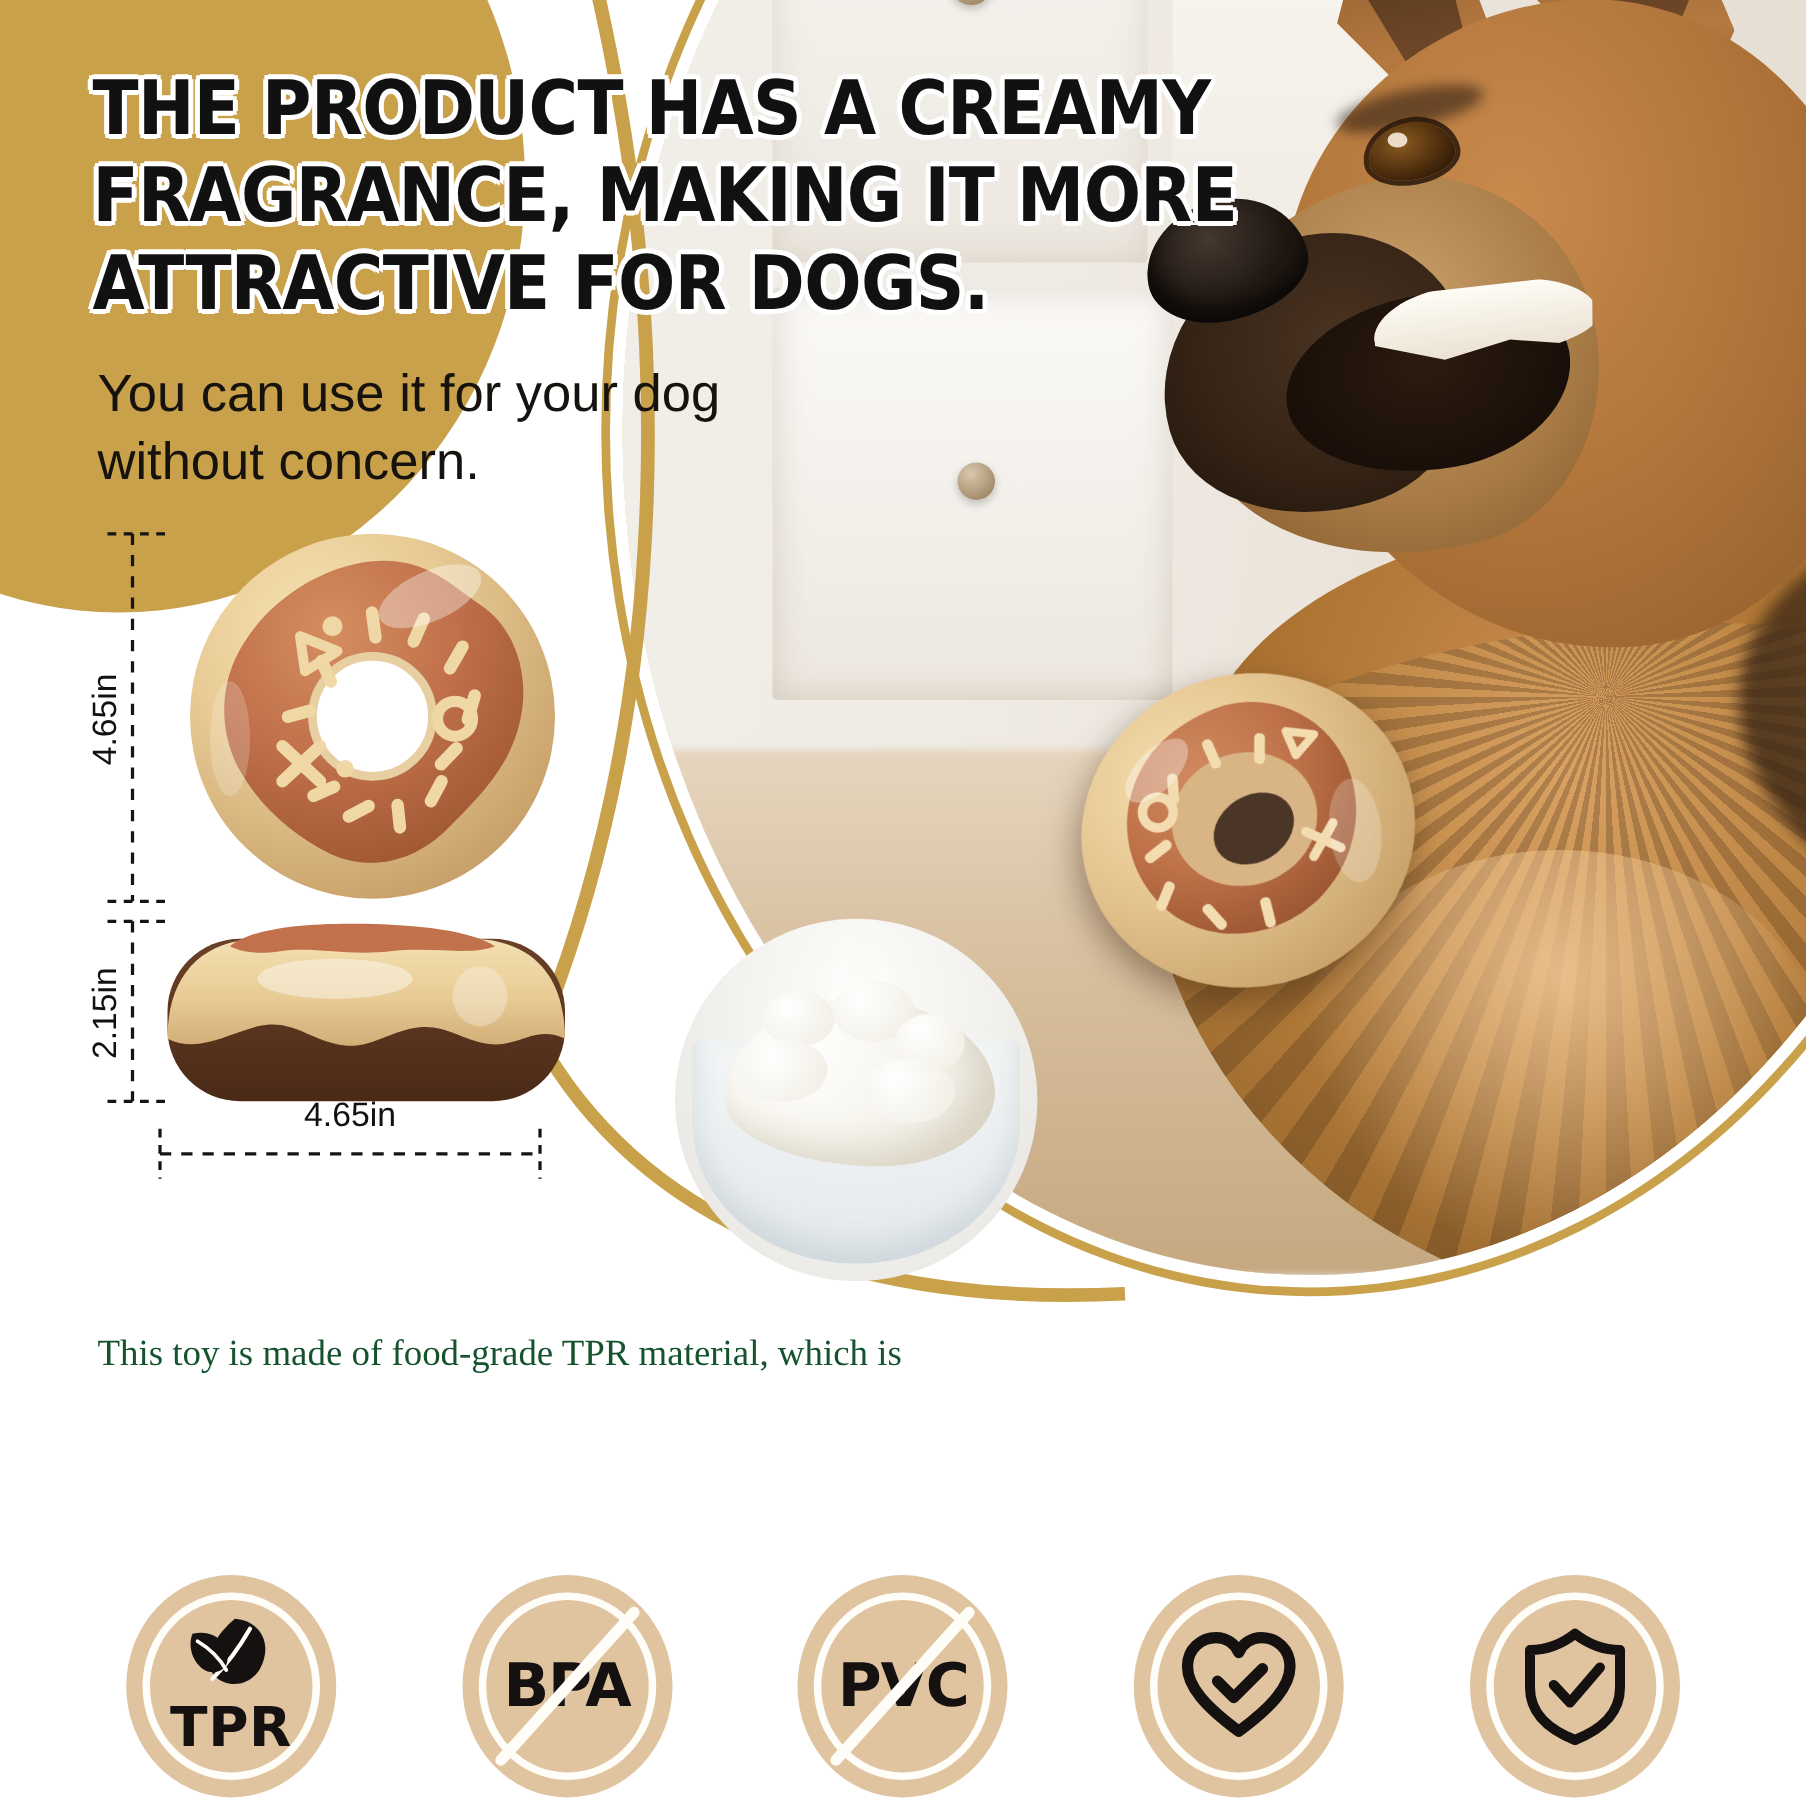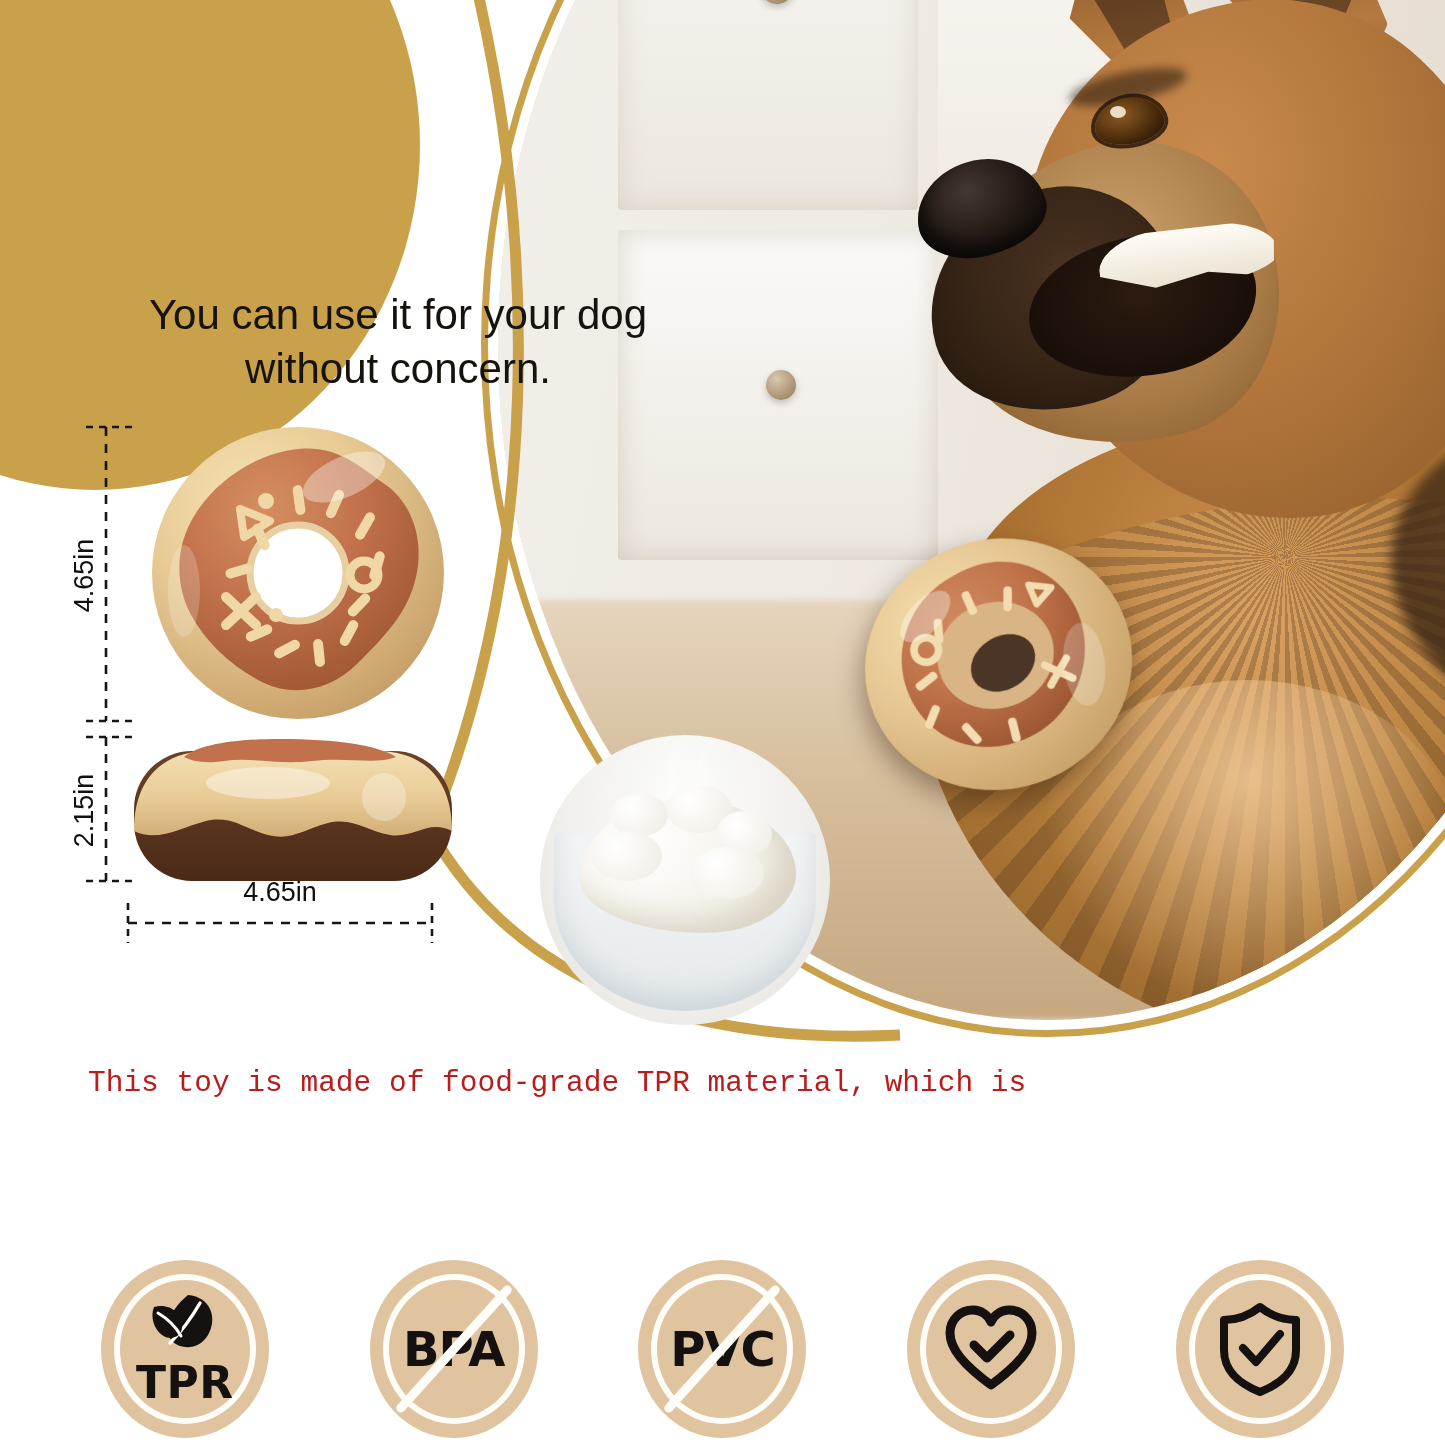--- a/index.html
+++ b/index.html
@@ -229,21 +229,20 @@
     text-shadow:
       -3px -3px 0 #fff,  3px -3px 0 #fff,
       -3px  3px 0 #fff,  3px  3px 0 #fff,
       -4px 0 0 #fff, 4px 0 0 #fff, 0 -4px 0 #fff, 0 4px 0 #fff;
   }
   .subhead {
     position: absolute; left: 78px; top: 288px; width: 640px;
     z-index: 20;
     font-size: 42px; line-height: 1.28; color: #16120e;
     font-family: "Liberation Sans", sans-serif;
-    text-align: center;
   }
 
   
   .spec { position: absolute; left: 70px; top: 415px; width: 470px; height: 540px; z-index: 15; }
 
   .dim-label {
     position: absolute; font-size: 27px; color: #111; white-space: nowrap;
     font-family: "Liberation Sans", sans-serif;
   }
   .dim-v { transform: rotate(-90deg); transform-origin: 50% 50%; }
@@ -265,24 +264,24 @@
     border-radius: 34px;
     padding: 13px 30px 15px 30px;
     font-size: 31px;
     z-index: 20;
     font-family: "Liberation Sans", sans-serif;
     white-space: nowrap;
   }
 
   
   .body-copy {
-    position: absolute; left: 88px; top: 1062px; width: 1320px;
+    position: absolute; left: 78px; top: 1062px; width: 1320px;
     z-index: 20;
-    font-size: 29.5px; line-height: 1.47; color: #b91c1c;
-    font-family: Liberation Mono, monospace;
+    font-size: 29.5px; line-height: 1.47; color: #14532d;
+    font-family: Liberation Serif, serif;
   }
   .body-copy .l1 { display:block; }
   .body-copy .l2 { display:block; }
 
   
   .badges {
     position: absolute; left: 0; right: 0; top: 1238px; height: 200px;
     display: flex; justify-content: space-evenly; align-items: flex-end;
     z-index: 20;
   }
@@ -412,20 +411,21 @@
     <div class="steam" style="left:162px;top:4px;height:96px;transform:rotate(-10deg)"></div>
     <div class="bowl-glass"></div>
     <div class="cream-blob"></div>
     <div class="cream-lump" style="left:70px;top:58px;width:58px;height:44px"></div>
     <div class="cream-lump" style="left:126px;top:50px;width:66px;height:48px"></div>
     <div class="cream-lump" style="left:176px;top:76px;width:56px;height:46px"></div>
     <div class="cream-lump" style="left:52px;top:96px;width:70px;height:50px"></div>
     <div class="cream-lump" style="left:150px;top:112px;width:74px;height:52px"></div>
   </div>
 
+  <h1 class="headline">THE PRODUCT HAS A CREAMY FRAGRANCE, MAKING IT MORE ATTRACTIVE FOR DOGS.</h1>
   <p class="subhead">You can use it for your dog without concern.</p>
 
   <div class="spec">
 
     <svg style="position:absolute;left:0;top:0;width:470px;height:540px">
       <g stroke="#151515" stroke-width="2.6" stroke-dasharray="9 8" fill="none">
 
         <line x1="36" y1="12" x2="36" y2="306"></line>
 
         <line x1="36" y1="322" x2="36" y2="466"></line>

